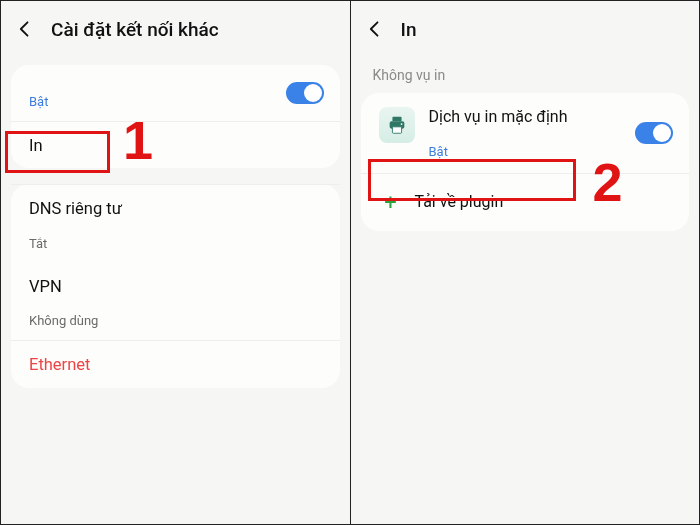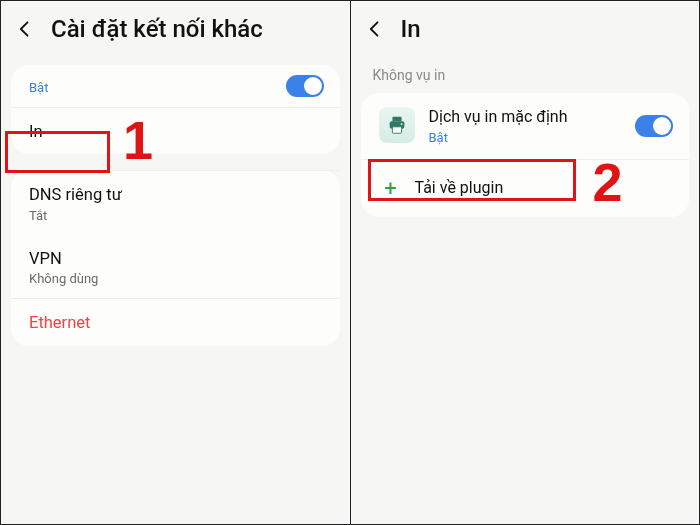--- a/index.html
+++ b/index.html
@@ -1,26 +1,26 @@
 <!DOCTYPE html>
 <html><head>
 <meta charset="utf-8">
 <style>
   * { margin: 0; padding: 0; box-sizing: border-box; font-family: -apple-system, BlinkMacSystemFont, "Segoe UI", Roboto, Arial, sans-serif; }
   body { background: #f6f6f4; display: flex; width: 700px; height: 525px; border: 1px solid #222; }
   .panel { flex: 1; height: 100%; position: relative; background: #f6f6f4; display: flex; flex-direction: column; }
   .panel-left { border-right: 1px solid #222; }
   .header { display: flex; align-items: center; padding: 14px 14px 14px 10px; gap: 12px; }
   .back-btn { width: 28px; height: 28px; display: flex; align-items: center; justify-content: center; cursor: pointer; }
-  .header-title { font-size: 24px; font-weight: 500; color: #111; }
+  .header-title { font-size: 19px; font-weight: 500; color: #111; }
   .card { background: #fdfdfb; margin: 8px 10px; border-radius: 18px; overflow: visible; }
   .row { padding: 13px 18px 12px 18px; position: relative; }
   .row-divider { border-top: 1px solid #eeeeea; }
   .row-title { font-size: 16.5px; color: #111; font-weight: 400; line-height: 1.3; }
-  .row-sub { font-size: 13px; color: #6b6b6b; margin-top: 2px; }
+  .row-sub { font-size: 13px; color: #6b6b6b; margin-top: 16px; }
   .row-sub.on { color: #3c7ee0; }
   .row-title.disabled { color: #ef4444; }
   .plus-icon { color: #2aa33a; font-size: 22px; font-weight: 400; margin-right: 14px; display: inline-block; width: 20px; text-align: center; }
   .toggle { position: absolute; right: 16px; top: 50%; transform: translateY(-50%); width: 38px; height: 22px; border-radius: 12px; background: #3a82e8; }
   .toggle::after { content: ''; position: absolute; right: 2px; top: 2px; width: 18px; height: 18px; border-radius: 50%; background: #fff; }
   .section-label { font-size: 14px; color: #8a8a87; padding: 10px 22px 2px 22px; }
   .service-row { display: flex; padding: 14px 18px; position: relative; }
   .printer-icon { width: 36px; height: 36px; border-radius: 8px; background: linear-gradient(#e9f5f1, #d5ede4); display: flex; align-items: center; justify-content: center; margin-right: 14px; flex-shrink: 0; }
   .service-text .row-title { font-size: 16px; }
   .download-row { display: flex; align-items: center; padding: 16px 18px 16px 20px; }

